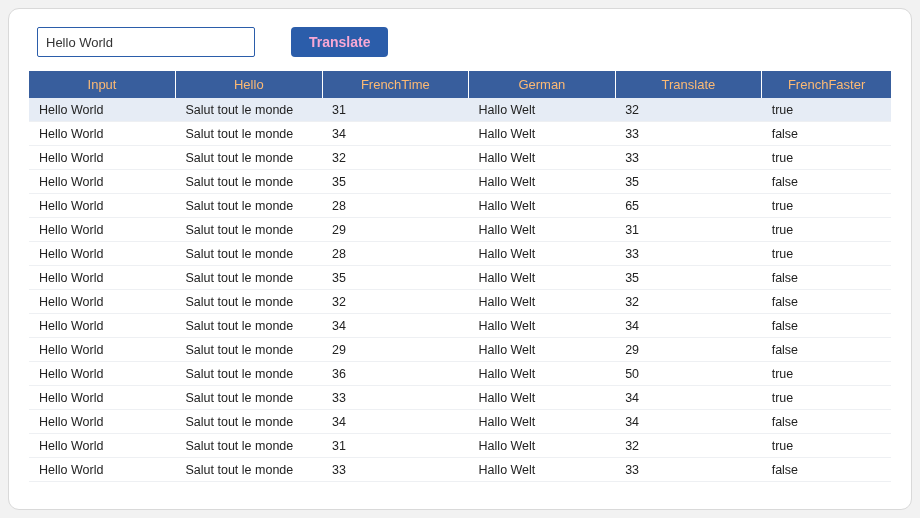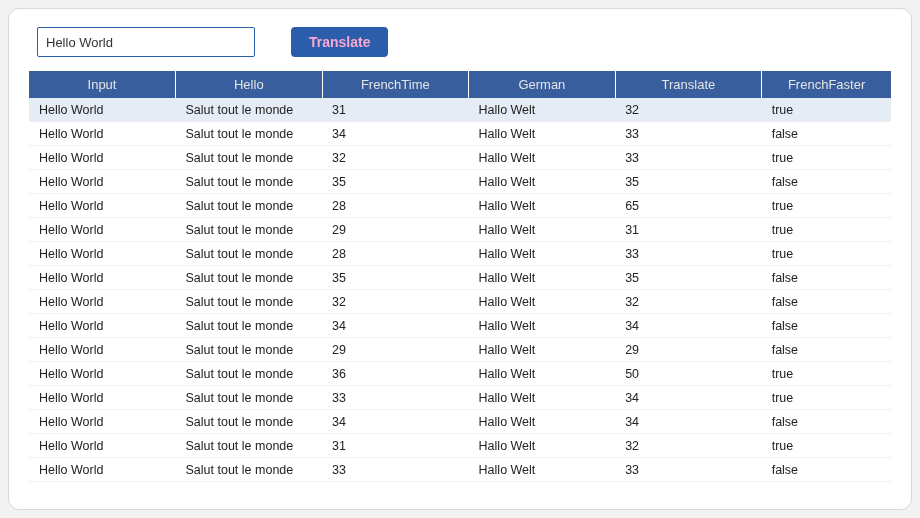--- a/index.html
+++ b/index.html
@@ -45,21 +45,21 @@
     padding: 0 18px;
     cursor: pointer;
   }
   table {
     width: 100%;
     border-collapse: collapse;
     table-layout: fixed;
   }
   thead th {
     background: #385e9d;
-    color: #e5e5e5;
+    color: #fdba74;
     font-weight: 400;
     font-size: 13px;
     text-align: center;
     padding: 6px 4px;
     border-right: 1px solid #ffffff;
   }
   thead th:last-child { border-right: none; }
   tbody td {
     font-size: 12.5px;
     color: #222;

